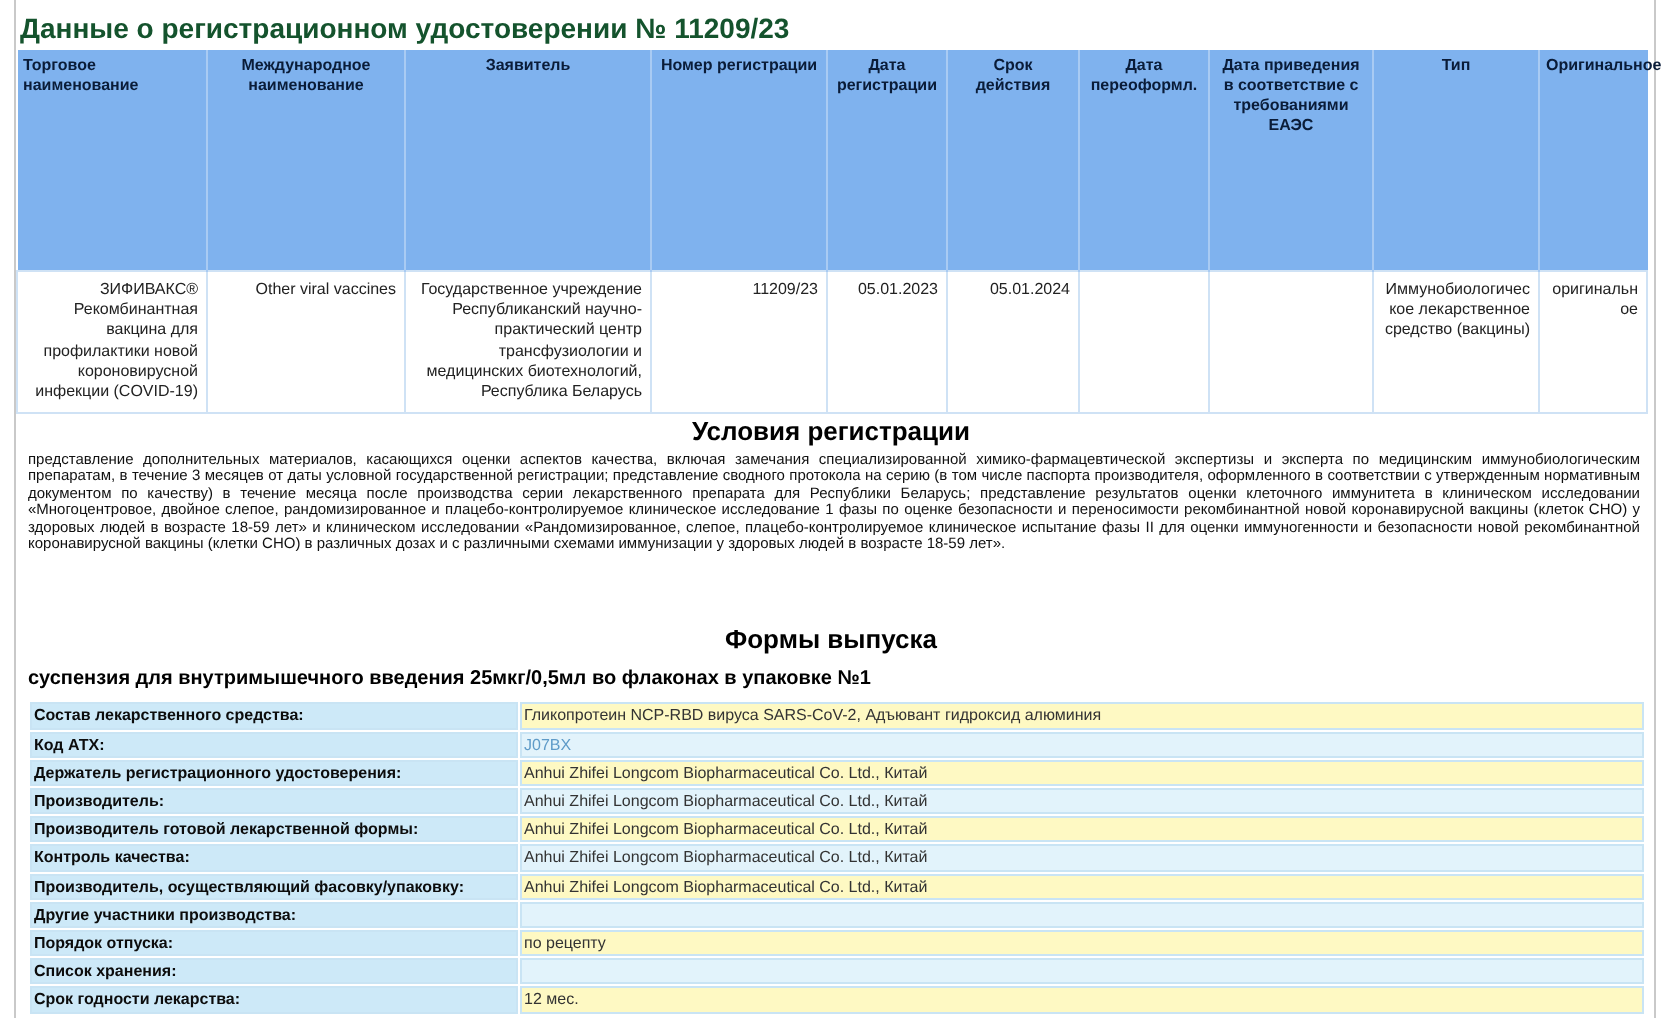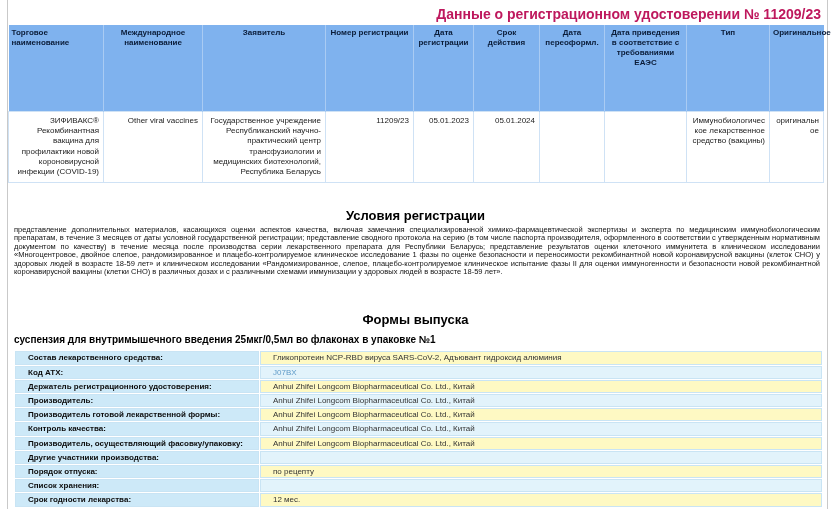--- a/index.html
+++ b/index.html
@@ -3,48 +3,48 @@
 <meta charset="utf-8">
 <style>
   * { margin:0; padding:0; box-sizing:border-box; }
   html,body { width:831px; height:509px; background:#fff; overflow:hidden;
               font-family:"Liberation Sans", sans-serif; color:#1a1a1a; position:relative; }
 
   .edge { position:absolute; top:0; bottom:0; width:1px; background:#c9c9c9; }
   .edge-left { left:7px; }
   .edge-right { right:3px; }
 
-  h1.page-title { margin:6px 10px 4px; text-align:right; font-size:14px; font-weight:bold; color:#be185d; }
+  h1.page-title { margin:6px 10px 4px; text-align:left; font-size:14px; font-weight:bold; color:#14532d; }
 
   
   table.reg-table { position:absolute; left:8px; top:25px; width:815px;
                     border-collapse:collapse; table-layout:fixed; }
   table.reg-table thead th { background:#7fb2ee; color:#0a1c38; font-size:8px; font-weight:bold;
                              vertical-align:top; text-align:center; padding:3px 3px;
-                             border-right:1px solid #a9cbf3; height:86px; line-height:1.25; }
+                             border-right:1px solid #a9cbf3; height:110px; line-height:1.25; }
   table.reg-table thead th:first-child { text-align:left; }
   table.reg-table thead th:last-child { border-right:none; }
   table.reg-table tbody td { font-size:8px; color:#222; vertical-align:top; text-align:right;
                              padding:4px 4px; border:1px solid #cfe2f5; height:57px;
                              line-height:1.3; overflow-wrap:break-word; }
   td.ta-c { text-align:center; }
 
   h2.section-heading { text-align:center; font-size:13px; font-weight:bold; color:#000; }
   h2.conditions-heading { margin-top:13px; }
   h2.forms-heading { margin-top:36px; }
 
   p.conditions { margin:3px 11px 0 14px; font-size:7.5px; line-height:8.4px;
                  text-align:justify; color:#111; }
 
   .form-title { margin:7px 0 0 14px; font-size:10px; font-weight:bold; color:#000; }
 
   
   table.detail-table { margin:5px 0 0 14px; width:806px; border-collapse:separate;
                        border-spacing:1px; table-layout:fixed; }
-  table.detail-table td { font-size:8px; height:10px; padding:1px 12px; vertical-align:middle;
+  table.detail-table td { font-size:8px; height:10px; padding:1px 1px; vertical-align:middle;
                           border:1px solid #c9e4f4; line-height:1.15;
                           white-space:nowrap; overflow:hidden; }
   table.detail-table td.lbl { background:#cde9f8; font-weight:bold; color:#0c0c0c; }
   table.detail-table td.val { background:#fef9c3; color:#333; }
   table.detail-table tr:nth-child(even) td.val { background:#e2f3fb; }
   .link { color:#5f9bc8; cursor:pointer; }
   .c-label { width:244px; } .c-value { width:562px; }
 </style>
 </head>
 <body>

